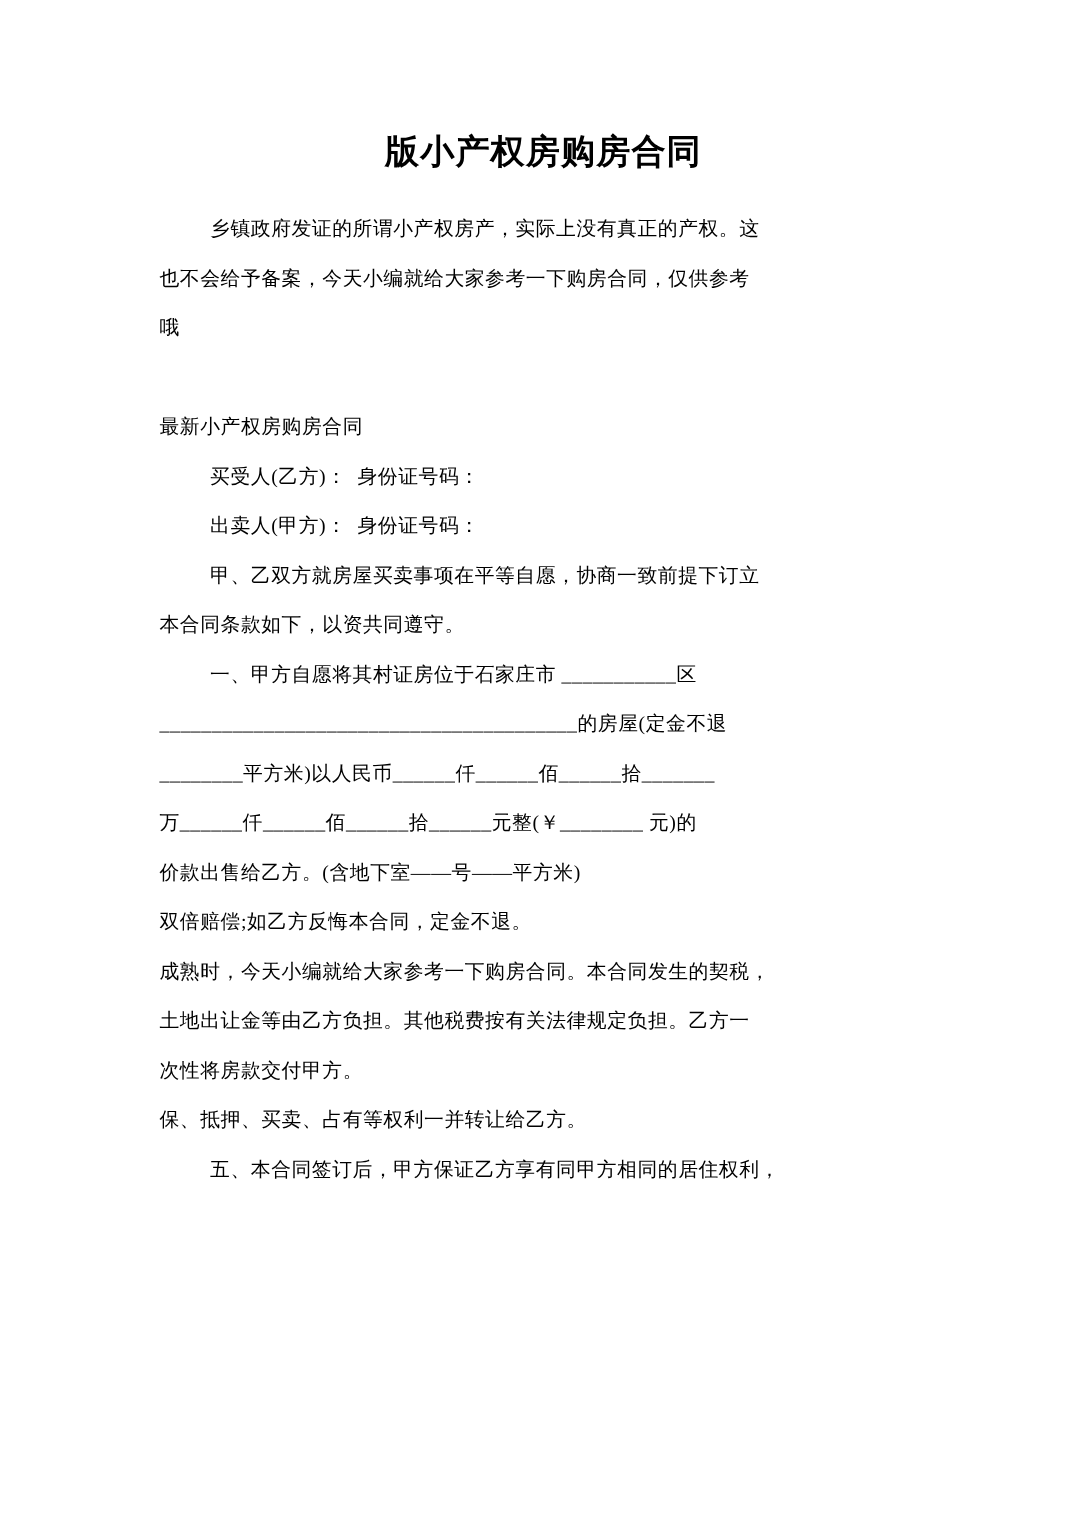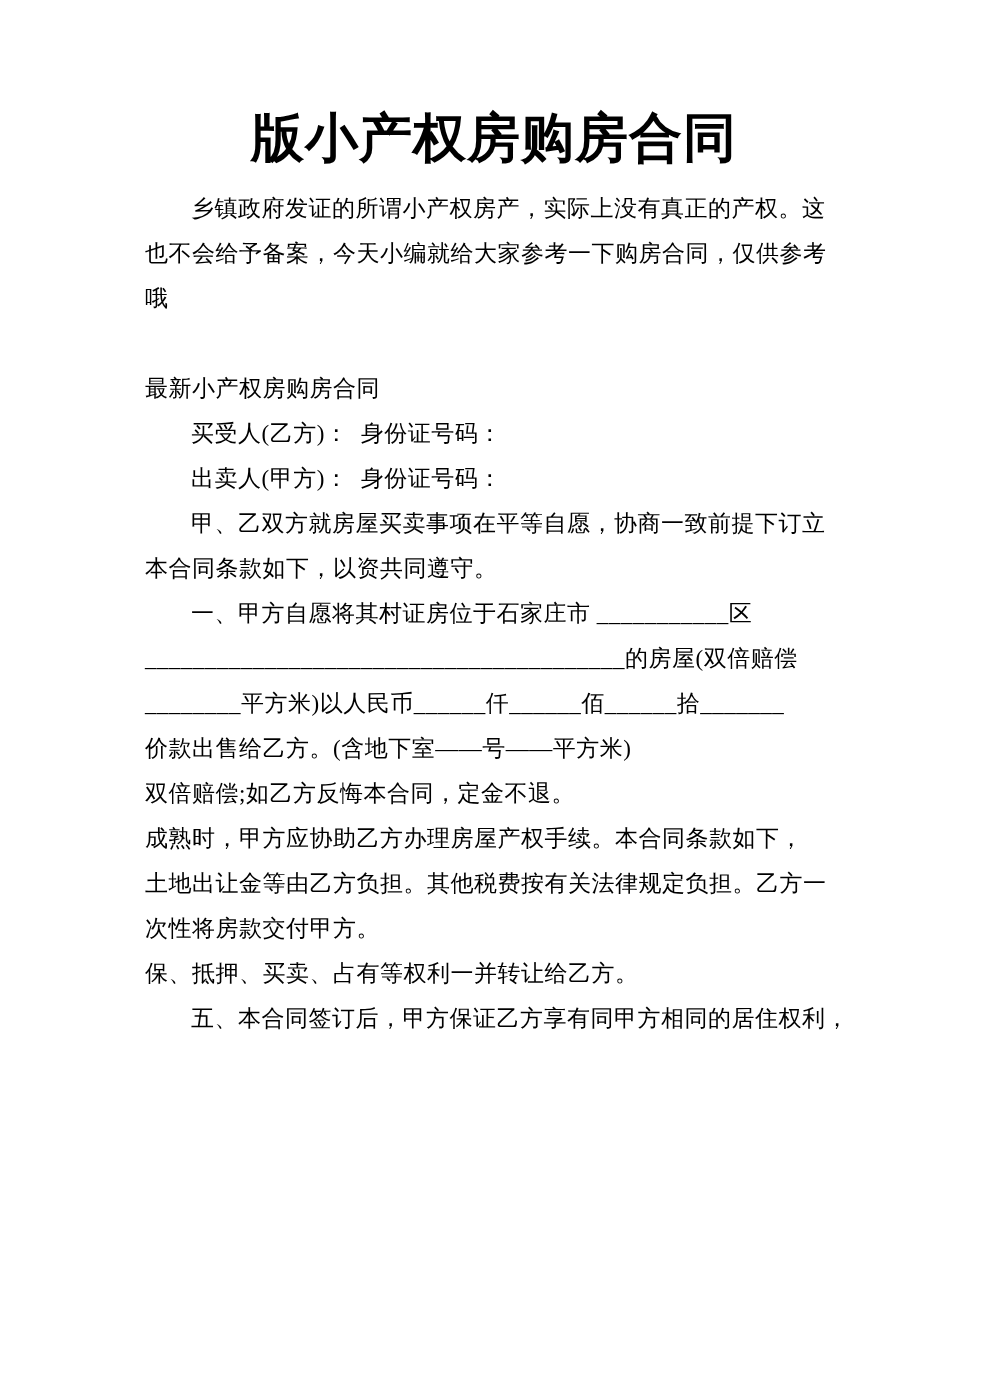--- a/index.html
+++ b/index.html
@@ -16,39 +16,39 @@
     font-family: "Liberation Serif", "DejaVu Serif", serif;
     overflow: hidden;
   }
   .doc-title {
     position: absolute;
     top: 110px;
     left: 0;
     width: 988px;
     margin: 0;
     text-align: center;
-    font-size: 53px;
+    font-size: 31px;
     line-height: 56px;
     font-weight: 700;
     letter-spacing: 1px;
   }
   .doc-body {
     position: absolute;
     left: 145px;
     top: 186px;
     width: 720px;
   }
   .para {
     margin: 0;
     padding: 0;
   }
   .ln {
     height: 45px;
     line-height: 45px;
-    font-size: 23px;
+    font-size: 18px;
     letter-spacing: 0.5px;
     white-space: pre;
   }
   .ind {
     padding-left: 46px;
   }
   .spacer {
     height: 45px;
   }
 </style>
@@ -81,31 +81,32 @@
       <div class="ln ind">出卖人(甲方)：  身份证号码：</div>
     </div>
 
     <div class="para">
       <div class="ln ind">甲、乙双方就房屋买卖事项在平等自愿，协商一致前提下订立</div>
       <div class="ln">本合同条款如下，以资共同遵守。</div>
     </div>
 
     <div class="para">
       <div class="ln ind">一、甲方自愿将其村证房位于石家庄市 ___________区</div>
-      <div class="ln">________________________________________的房屋(双倍赔偿</div>
+      <div class="ln">________________________________________的房屋(定金不退</div>
       <div class="ln">________平方米)以人民币______仟______佰______拾_______</div>
+      <div class="ln">万______仟______佰______拾______元整(￥________ 元)的</div>
       <div class="ln">价款出售给乙方。(含地下室——号——平方米)</div>
     </div>
 
     <div class="para">
       <div class="ln">双倍赔偿;如乙方反悔本合同，定金不退。</div>
     </div>
 
     <div class="para">
-      <div class="ln">成熟时，甲方应协助乙方办理房屋产权手续。本合同条款如下，</div>
+      <div class="ln">成熟时，今天小编就给大家参考一下购房合同。本合同发生的契税，</div>
       <div class="ln">土地出让金等由乙方负担。其他税费按有关法律规定负担。乙方一</div>
       <div class="ln">次性将房款交付甲方。</div>
     </div>
 
     <div class="para">
       <div class="ln">保、抵押、买卖、占有等权利一并转让给乙方。</div>
     </div>
 
     <div class="para">
       <div class="ln ind">五、本合同签订后，甲方保证乙方享有同甲方相同的居住权利，</div>

